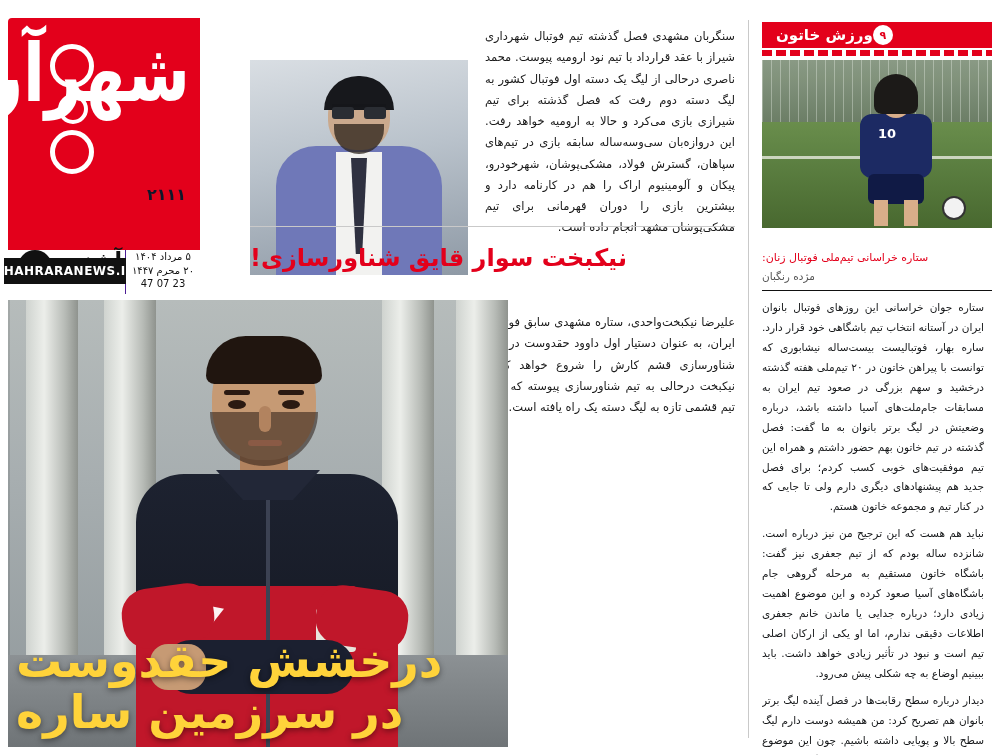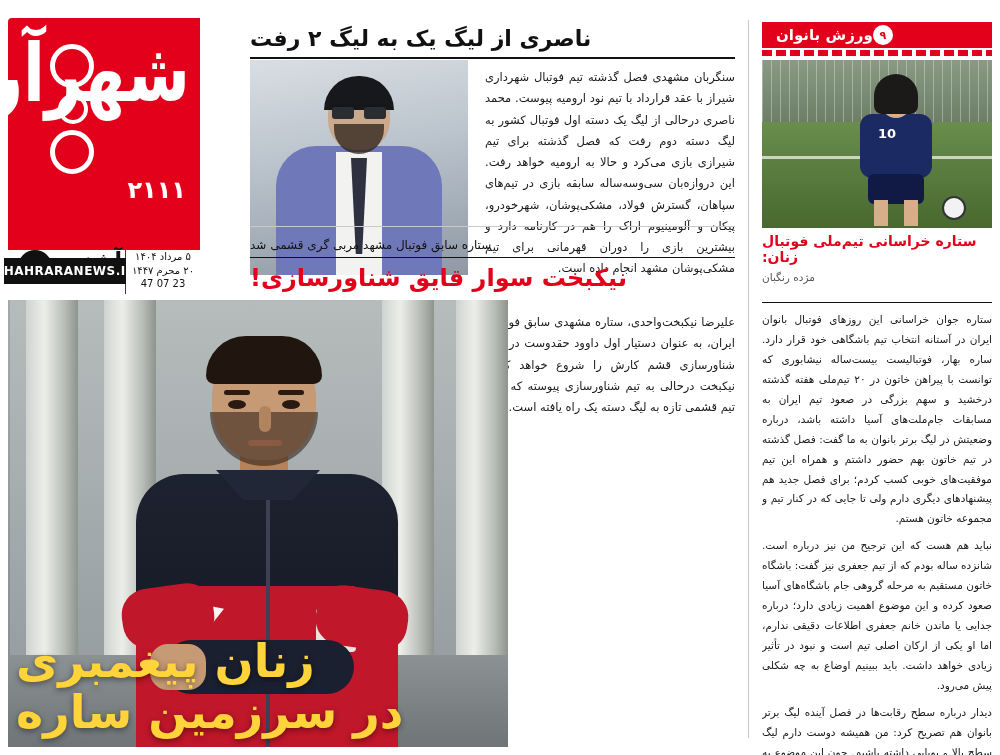--- a/index.html
+++ b/index.html
@@ -26,21 +26,21 @@
   .logo-title{
     position:absolute;right:10px;top:14px;
     font-size:64px;font-weight:bold;line-height:1.05;
     color:#fff;letter-spacing:-2px;
     transform:scaleY(1.25);
     transform-origin:top right;
     direction:rtl;
   }
   .logo-sub{
     position:absolute;right:14px;bottom:46px;
-    font-size:24px;color:#ffffff;font-weight:bold;letter-spacing:4px;text-align:center;
+    font-size:16px;color:#0f172a;font-weight:bold;letter-spacing:4px;text-align:center;
   }
   .logo-circles{
     position:absolute;left:14px;top:26px;width:72px;height:100px;
   }
   .logo-circles i{
     display:block;width:34px;height:34px;border:5px solid #fff;border-radius:50%;
     margin-bottom:6px;
   }
   .logo-circles i.small{width:22px;height:22px;border-width:4px;margin-right:6px;}
   .date-col{
@@ -261,34 +261,34 @@
   .rp-hair{position:absolute;left:26px;top:0;width:44px;height:40px;border-radius:22px 22px 8px 8px;background:#1c1a18;}
   .rp-face{position:absolute;left:32px;top:10px;width:32px;height:34px;border-radius:50%;background:#d8ae8a;}
   .rp-kit{position:absolute;left:12px;top:40px;width:72px;height:64px;border-radius:12px;background:#1c2a63;}
   .rp-num{position:absolute;left:30px;top:52px;color:#fff;font-size:13px;font-weight:bold;}
   .rp-shorts{position:absolute;left:20px;top:100px;width:56px;height:30px;background:#101a45;border-radius:6px;}
   .rp-legl{position:absolute;left:26px;top:126px;width:14px;height:26px;background:#d8ae8a;}
   .rp-legr{position:absolute;left:56px;top:126px;width:14px;height:26px;background:#d8ae8a;}
   .rp-ball{position:absolute;left:180px;top:136px;width:20px;height:20px;border-radius:50%;background:#f2f2f2;border:2px solid #333;}
 
   .rail-kicker{
-    margin-top:5px;font-size:14px;color:#e3001b;text-align:left;font-weight:bold;
+    margin-top:23px;font-size:11px;color:#e3001b;text-align:left;font-weight:normal;
   }
   .rail-head{
     margin-top:4px;font-size:19px;font-weight:bold;color:#111;text-align:left;line-height:1.4;
   }
   .rail-byline{
     margin-top:6px;font-size:10.5px;color:#555;text-align:left;
-    border-bottom:1px solid #111;padding-bottom:19px;
+    border-bottom:1px solid #111;padding-bottom:8px;
   }
   .rail-body{
     margin-top:7px;font-size:10.5px;line-height:1.9;color:#16181a;text-align:justify;
     height:500px;overflow:hidden;
   }
-  .rail-body p{margin:0 0 7px 0;}
+  .rail-body p{margin:0 8px 7px 0;}
 
   
   .v-divider{
     position:absolute;left:748px;top:20px;width:1px;height:718px;background:#c9c9c9;
   }
   .h-divider{
     position:absolute;left:250px;top:226px;width:485px;height:1px;background:#c9c9c9;
   }
 </style>
 </head>
@@ -313,37 +313,35 @@
       <div class="date-box">
         <div>۵ مرداد ۱۴۰۴</div>
         <div>۲۰ محرم ۱۴۴۷</div>
         <div>23 07 47</div>
       </div>
     </div>
     <div class="site-url">SHAHRARANEWS.IR</div>
   </div>
 
   <div class="lead">
-    <div class="lead-head">ناصری از لیگ یک به لیگ ۲ رفت</div>
     <div class="lead-body">سنگربان مشهدی فصل گذشته تیم فوتبال شهرداری شیراز با عقد قرارداد با تیم نود ارومیه پیوست. محمد ناصری درحالی از لیگ یک دسته اول فوتبال کشور به لیگ دسته دوم رفت که فصل گذشته برای تیم شیرازی بازی می‌کرد و حالا به ارومیه خواهد رفت. این دروازه‌بان سی‌وسه‌ساله سابقه بازی در تیم‌های سپاهان، گسترش فولاد، مشکی‌پوشان، شهرخودرو، پیکان و آلومینیوم اراک را هم در کارنامه دارد و بیشترین بازی را دوران قهرمانی برای تیم مشکی‌پوشان مشهد انجام داده است.</div>
     <div class="lead-photo">
       <div class="body"></div>
         <div class="shirt"></div>
         <div class="tie"></div>
       <div class="head"></div>
         <div class="hair"></div>
         <div class="beard"></div>
         <div class="glasses"></div>
     </div>
   </div>
 
   <div class="h-divider"></div>
 
   <div class="second">
-    <div class="second-kicker">ستاره سابق فوتبال مشهد مربی گری قشمی شد</div>
     <div class="second-head">نیکبخت سوار قایق شناورسازی!</div>
     <div class="second-body">علیرضا نیکبخت‌واحدی، ستاره مشهدی سابق فوتبال ایران، به عنوان دستیار اول داوود حقدوست در تیم شناورسازی قشم کارش را شروع خواهد کرد. نیکبخت درحالی به تیم شناورسازی پیوسته که این تیم قشمی تازه به لیگ دسته یک راه یافته است.</div>
   </div>
 
   <div class="main-photo">
     <div class="mp-wall"></div>
     <div class="mp-col c1"></div>
       <div class="mp-col c2"></div>
     <div class="mp-col c3"></div>
       <div class="mp-col c4"></div>
@@ -365,31 +363,31 @@
       <div class="mp-hair"></div>
       <div class="mp-brow l"></div>
         <div class="mp-brow r"></div>
       <div class="mp-eye l"></div>
         <div class="mp-eye r"></div>
       <div class="mp-nose"></div>
         <div class="mp-mouth"></div>
     </div>
 
     <div class="main-title">
-      <div>زنان پیغمبری</div>
+      <div>درخشش حقدوست</div>
       <div class="l2">در سرزمین ساره</div>
     </div>
   </div>
 
   <div class="v-divider"></div>
 
   <div class="rail">
     <div class="rail-header">
       <div class="star">۹</div>
-      <div class="ttl">ورزش بانوان</div>
+      <div class="ttl">ورزش خاتون</div>
     </div>
     <div class="rail-rule"></div>
 
     <div class="rail-photo">
       <div class="rp-fence"></div>
       <div class="rp-line"></div>
       <div class="rp-player">
         <div class="rp-kit"></div>
         <div class="rp-num">10</div>
         <div class="rp-shorts"></div>

